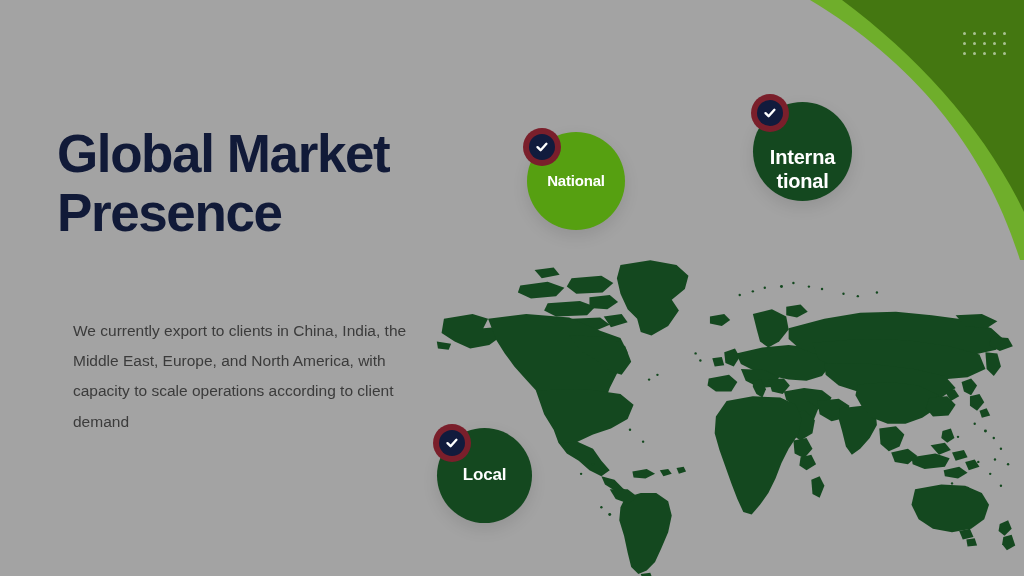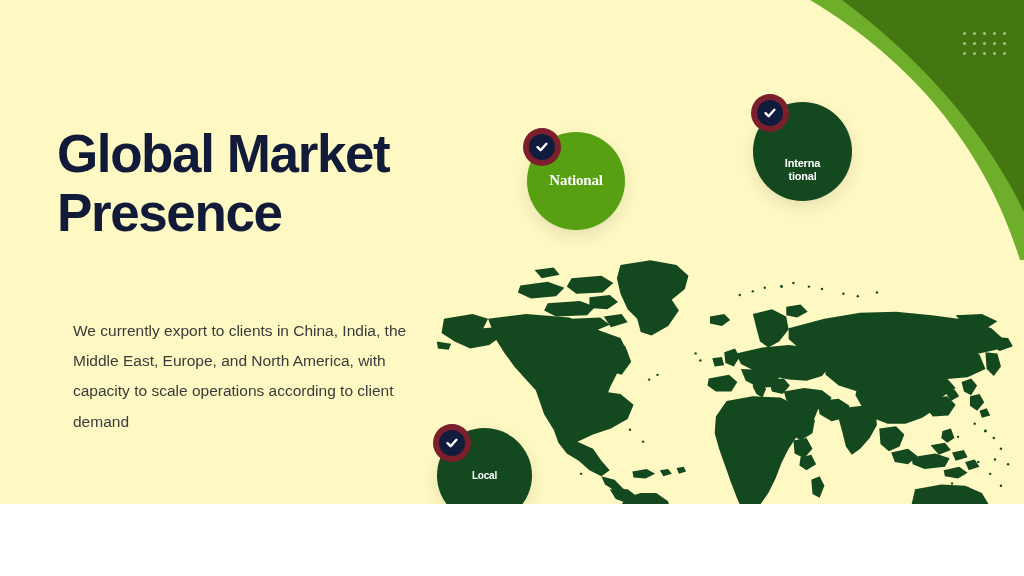--- a/index.html
+++ b/index.html
@@ -3,22 +3,22 @@
 <meta charset="utf-8">
 <style>
   html, body {
     margin: 0;
     padding: 0;
     background: #ffffff;
   }
   #slide {
     position: relative;
     width: 1024px;
-    height: 504px;
-    background: #fef9c3;
+    height: 576px;
+    background: #a3a3a3;
     overflow: hidden;
     font-family: "Liberation Sans", sans-serif;
   }
 
   
   .corner-wave {
     position: absolute;
     top: 0;
     right: 0;
     width: 300px;
@@ -115,25 +115,25 @@
     justify-content: center;
   }
   .check-inner svg { display: block; }
 
   #badge-national { left: 527px; top: 132px; width: 98px; height: 98px; }
   #badge-national .check-ring { left: -4px; top: -4px; }
   #badge-national .badge-label { font-size: 15px; }
 
   #badge-international { left: 753px; top: 102px; width: 99px; height: 99px; }
   #badge-international .check-ring { left: -2px; top: -8px; }
-  #badge-international .badge-label { font-size: 11px; margin-top: 36px; }
+  #badge-international .badge-label { font-size: 20px; margin-top: 36px; }
 
   #badge-local { left: 437px; top: 428px; width: 95px; height: 95px; }
   #badge-local .check-ring { left: -4px; top: -4px; }
-  #badge-local .badge-label { font-size: 10px; }
+  #badge-local .badge-label { font-size: 17px; }
 </style>
 </head>
 <body>
 
 <div id="slide">
 
   <div class="corner-wave">
     <svg viewBox="0 0 300 260" preserveAspectRatio="none" aria-hidden="true">
       <path d="M300,0 L300,260 L296,260 C262,150 190,62 86,0 Z" fill="#6FAE2B"></path>
       <path d="M300,0 L300,212 C262,132 196,58 118,0 Z" fill="#447711"></path>
@@ -288,21 +288,21 @@
         <circle cx="716" cy="74" r="2"></circle>
           <circle cx="748" cy="68" r="2"></circle>
         <circle cx="380" cy="206" r="2"></circle>
           <circle cx="366" cy="214" r="2"></circle>
         <circle cx="334" cy="298" r="2"></circle>
           <circle cx="356" cy="318" r="2"></circle>
       </g>
     </svg>
   </div>
 
-  <div class="badge" id="badge-national" style="background:#56A011;font-family:Liberation Serif, serif;">
+  <div class="badge" id="badge-national" style="background:#56A011;">
     <div class="check-ring" style="background:#7A1F2B;">
       <div class="check-inner" style="background:#111B3D;">
         <svg width="14" height="14" viewBox="0 0 14 14" aria-hidden="true">
           <path d="M2.5,7.2 L5.6,10.2 L11.4,3.8" fill="none" stroke="#ffffff" stroke-width="2.4" stroke-linecap="round" stroke-linejoin="round"></path>
         </svg>
       </div>
     </div>
     <span class="badge-label">National</span>
   </div>
 

